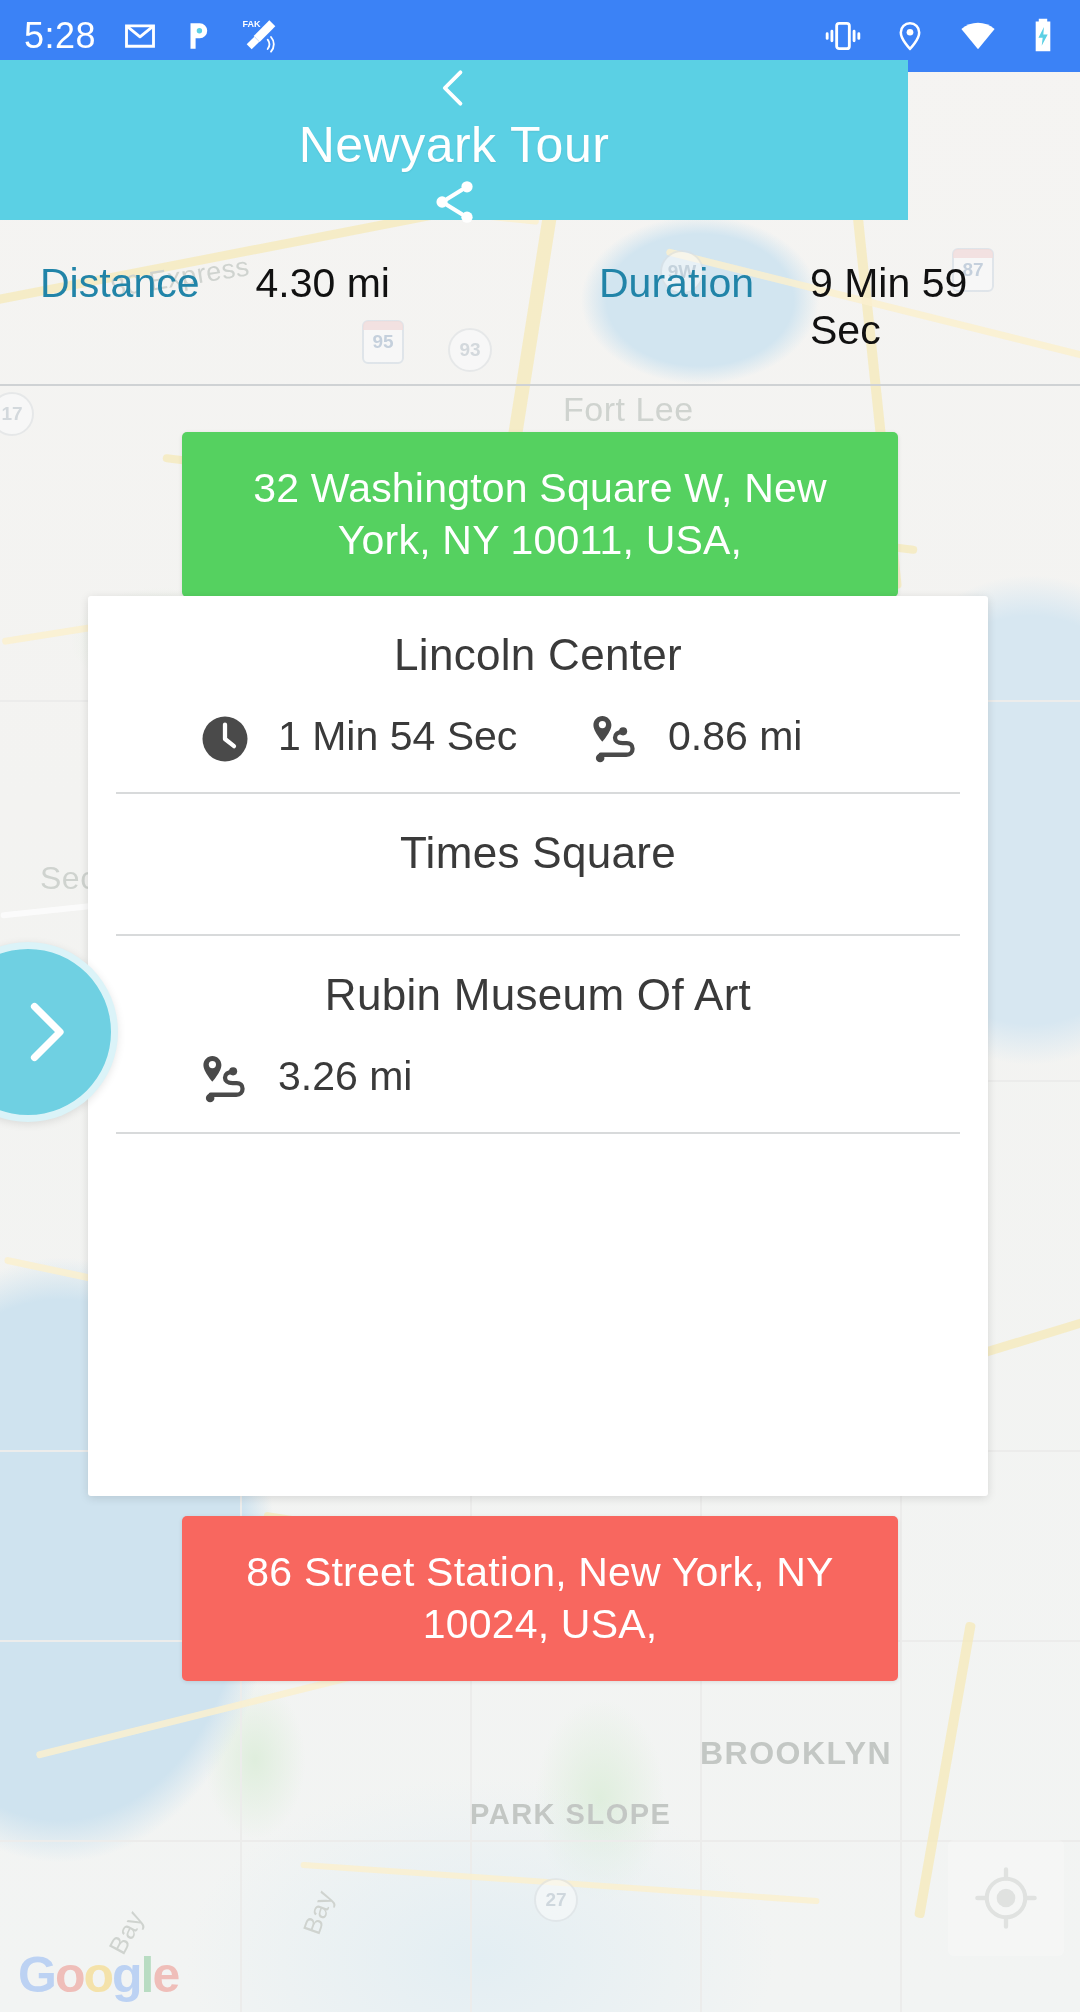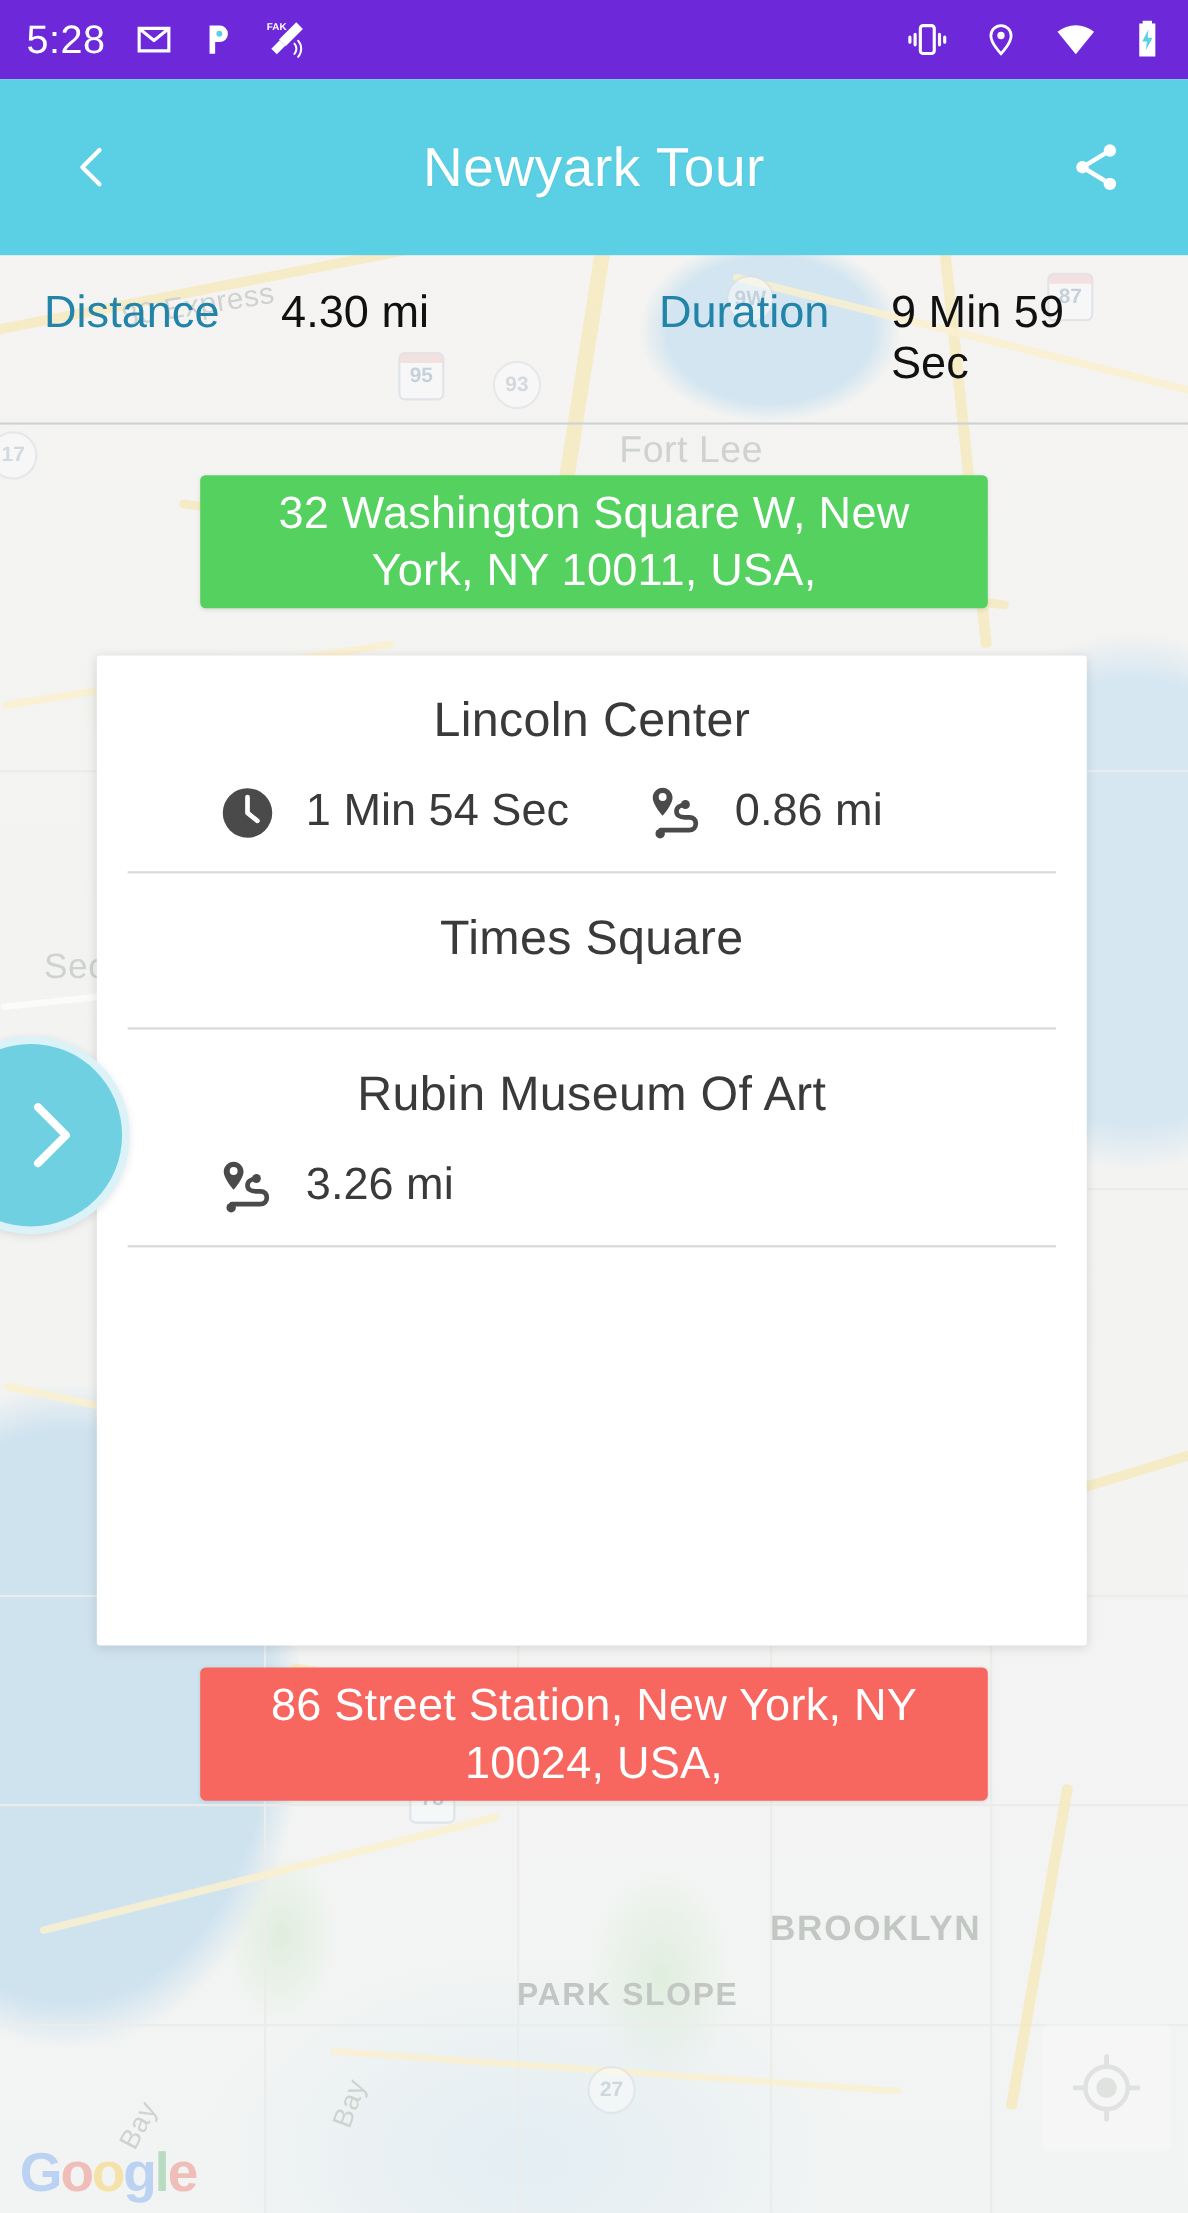--- a/index.html
+++ b/index.html
@@ -67,34 +67,34 @@
     position:absolute; right:16px; bottom:56px;
     width:116px; height:116px; border-radius:6px;
     background:rgba(255,255,255,0.42);
     display:flex; align-items:center; justify-content:center;
     opacity:.55;
   }
 
   
   .status-bar {
     position:absolute; top:0; left:0; width:1080px; height:72px;
-    background:#6d28d9; display:flex; align-items:center;
+    background:#3b82f6; display:flex; align-items:center;
     padding:0 24px; color:#fff;
   }
   .status-time { font-size:36px; font-weight:500; letter-spacing:.5px; }
   .status-left-icons { display:flex; align-items:center; gap:24px; margin-left:26px; }
   .status-right-icons {
     margin-left:auto; display:flex; align-items:center; gap:30px;
   }
 
   
   .app-bar {
-    position:absolute; top:72px; left:0; width:1080px; height:160px;
+    position:absolute; top:60px; left:0; width:908px; height:160px;
     background:#5BD0E4; display:flex; align-items:center;
-    padding:0 48px; color:#fff;
+    padding:0 48px; color:#fff;flex-direction:column;
   }
   .app-bar-title {
     flex:1; text-align:center; font-size:50px; font-weight:400;
     letter-spacing:.5px; text-shadow:0 1px 2px rgba(0,0,0,.07);
   }
   .icon-btn { width:72px; height:72px; display:flex; align-items:center; justify-content:center; }
 
   
   .summary {
     position:absolute; top:232px; left:0; width:1080px;
@@ -113,21 +113,21 @@
   .summary-divider {
     position:absolute; top:384px; left:0; width:1080px; height:2px;
     background:#cfd2d4;
   }
 
   
   .banner {
     position:absolute; left:182px; width:716px;
     border-radius:5px; color:#fff; text-align:center;
     font-size:41px; line-height:1.28; font-weight:300;
-    padding:8px 26px; letter-spacing:.2px;
+    padding:30px 26px; letter-spacing:.2px;
     box-shadow:0 1px 4px rgba(0,0,0,.10);
   }
   .banner.start { top:432px; background:#55D160; }
   .banner.end   { top:1516px; background:#F8675F; }
 
   
   .stops-card {
     position:absolute; left:88px; top:596px; width:900px; height:900px;
     background:#fff; border-radius:3px;
     box-shadow:0 2px 10px rgba(0,0,0,.12);

